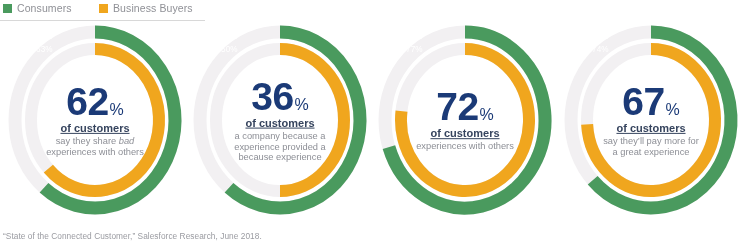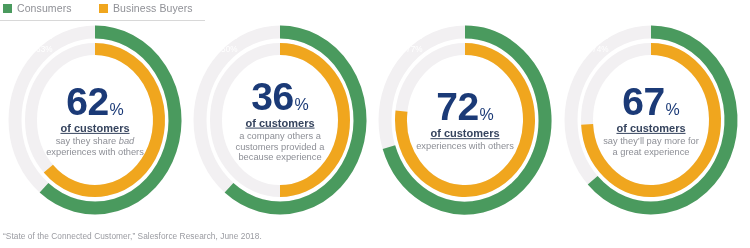--- a/index.html
+++ b/index.html
@@ -207,22 +207,22 @@
         </g>
     </svg>
     <div class="arc-label green">61%</div>
     <div class="arc-label orange">50%</div>
     <div class="center">
       <div class="headline">
         <span class="num">36</span><span class="pct">%</span>
       </div>
       <div class="subhead">of customers</div>
       <div class="desc">
-          <div>a company others a</div>
-          <div>customers provided a</div>
+          <div>a company because a</div>
+          <div>experience provided a</div>
           <div>because experience</div>
         </div>
     </div>
   </div>
 
   <div class="donut d2">
     <svg viewBox="0 0 186 198">
       <g class="rings">
           <path d="M 93 11 A 80 88 0 1 1 93 187 A 80 88 0 1 1 93 11" fill="none" stroke="#f2f0f2" stroke-width="13" stroke-linecap="butt"></path>
           <path d="M 93 28 A 64 71 0 1 1 93 170 A 64 71 0 1 1 93 28" fill="none" stroke="#f2f0f2" stroke-width="12" stroke-linecap="butt"></path>

